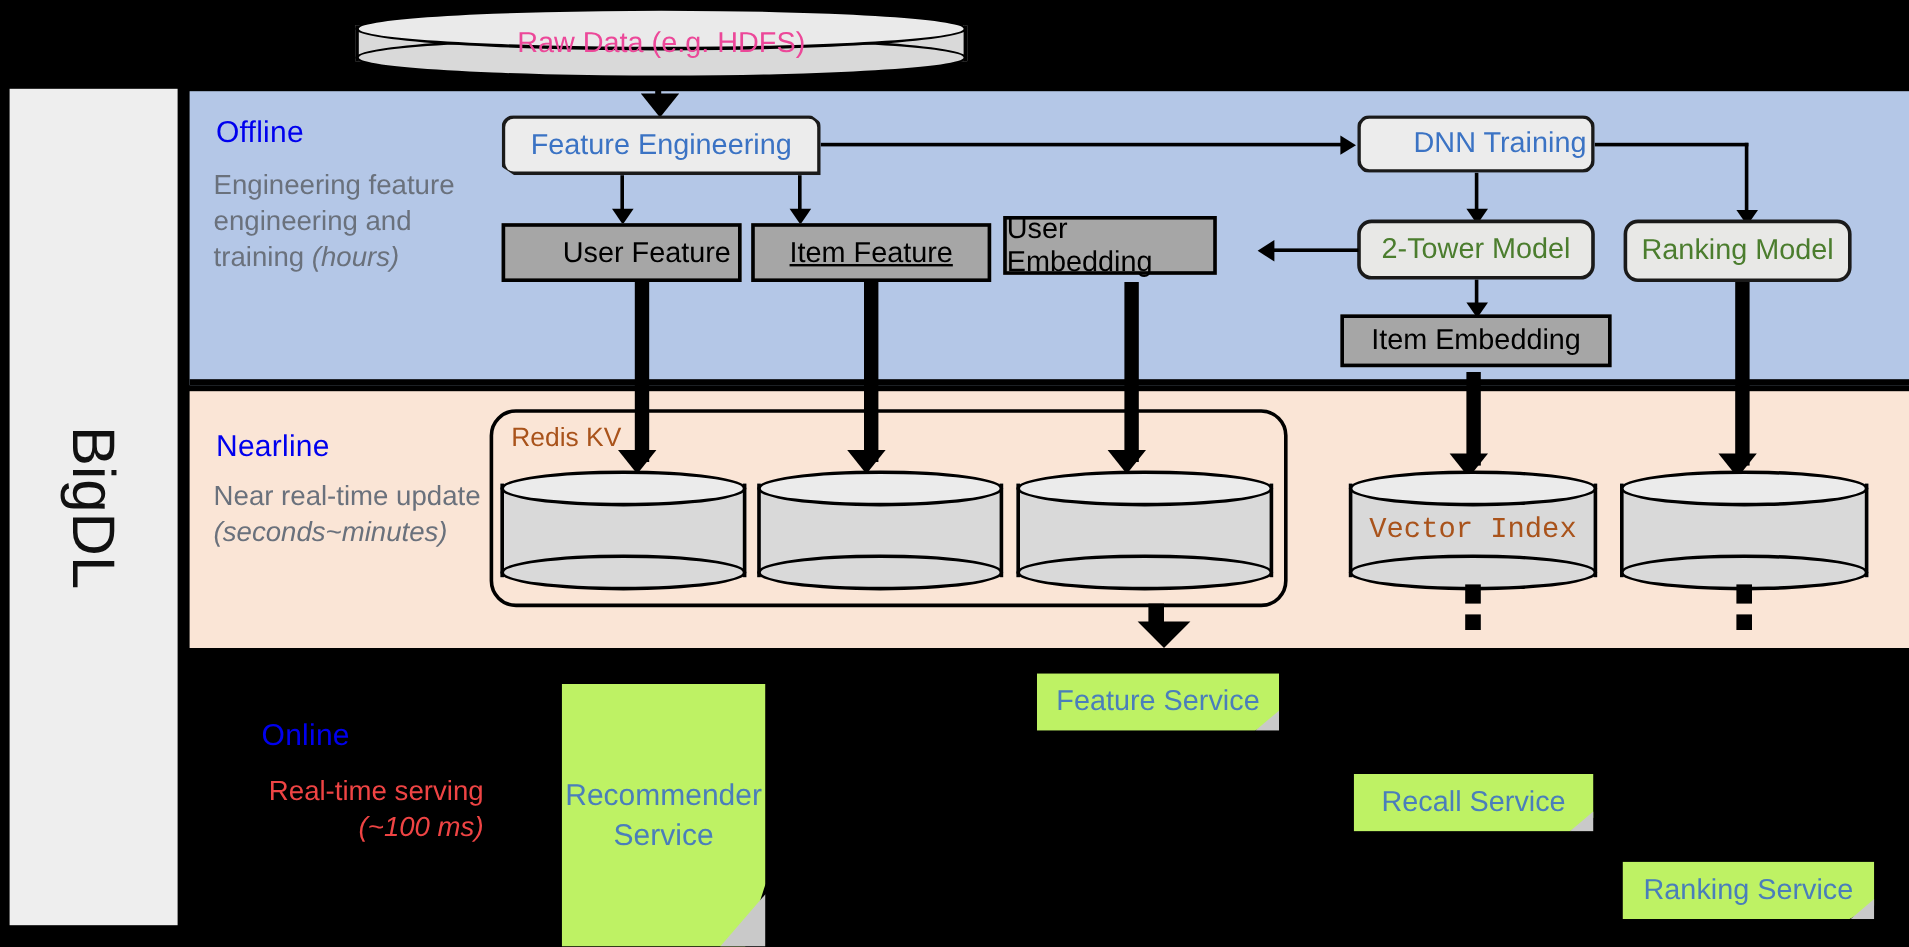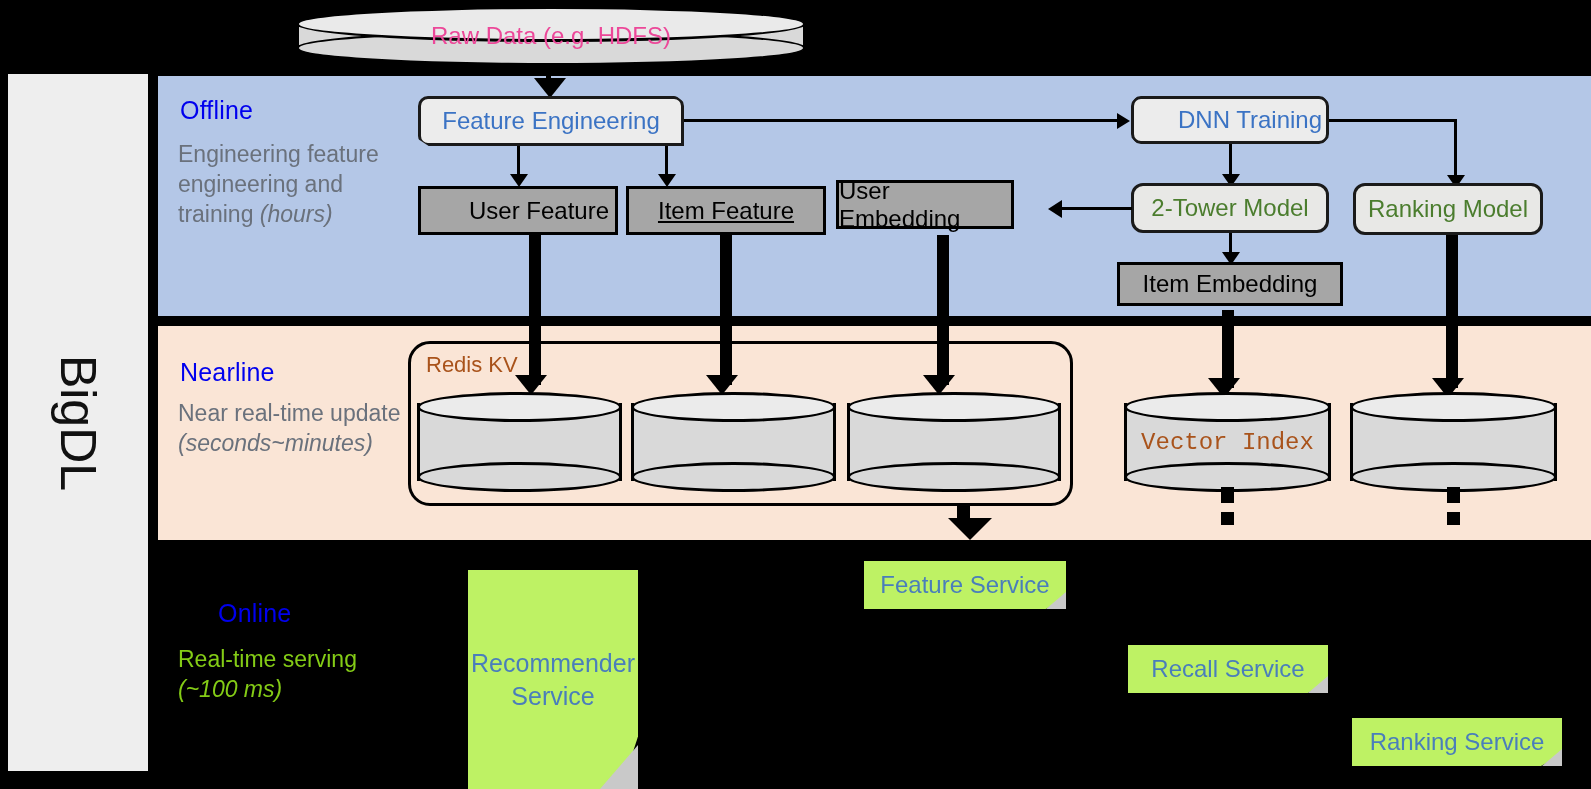--- a/index.html
+++ b/index.html
@@ -66,21 +66,21 @@
     width: 225px;
   }
   .band-desc .it { font-style: italic; }
   #offline-title  { left: 180px; top: 96px; }
   #offline-desc   { left: 178px; top: 140px; }
   #nearline-title { left: 180px; top: 358px; }
   #nearline-desc  { left: 178px; top: 399px; }
   #online-title   { left: 180px; top: 599px; margin-left: 38px; }
   #online-desc    { left: 178px; top: 645px; }
   #online-title.band-title { color: #0000ee; }
-  #online-desc { color: #84cc16; }
+  #online-desc { color: #ef4444; text-align: right; }
 
   
   .gray-box {
     background: #a6a6a6;
     border: 3px solid #000;
     display: flex; align-items: center; justify-content: center;
     font-size: 24px; color: #000;
   }
   .round-box {
     background: #e8e8e6;

